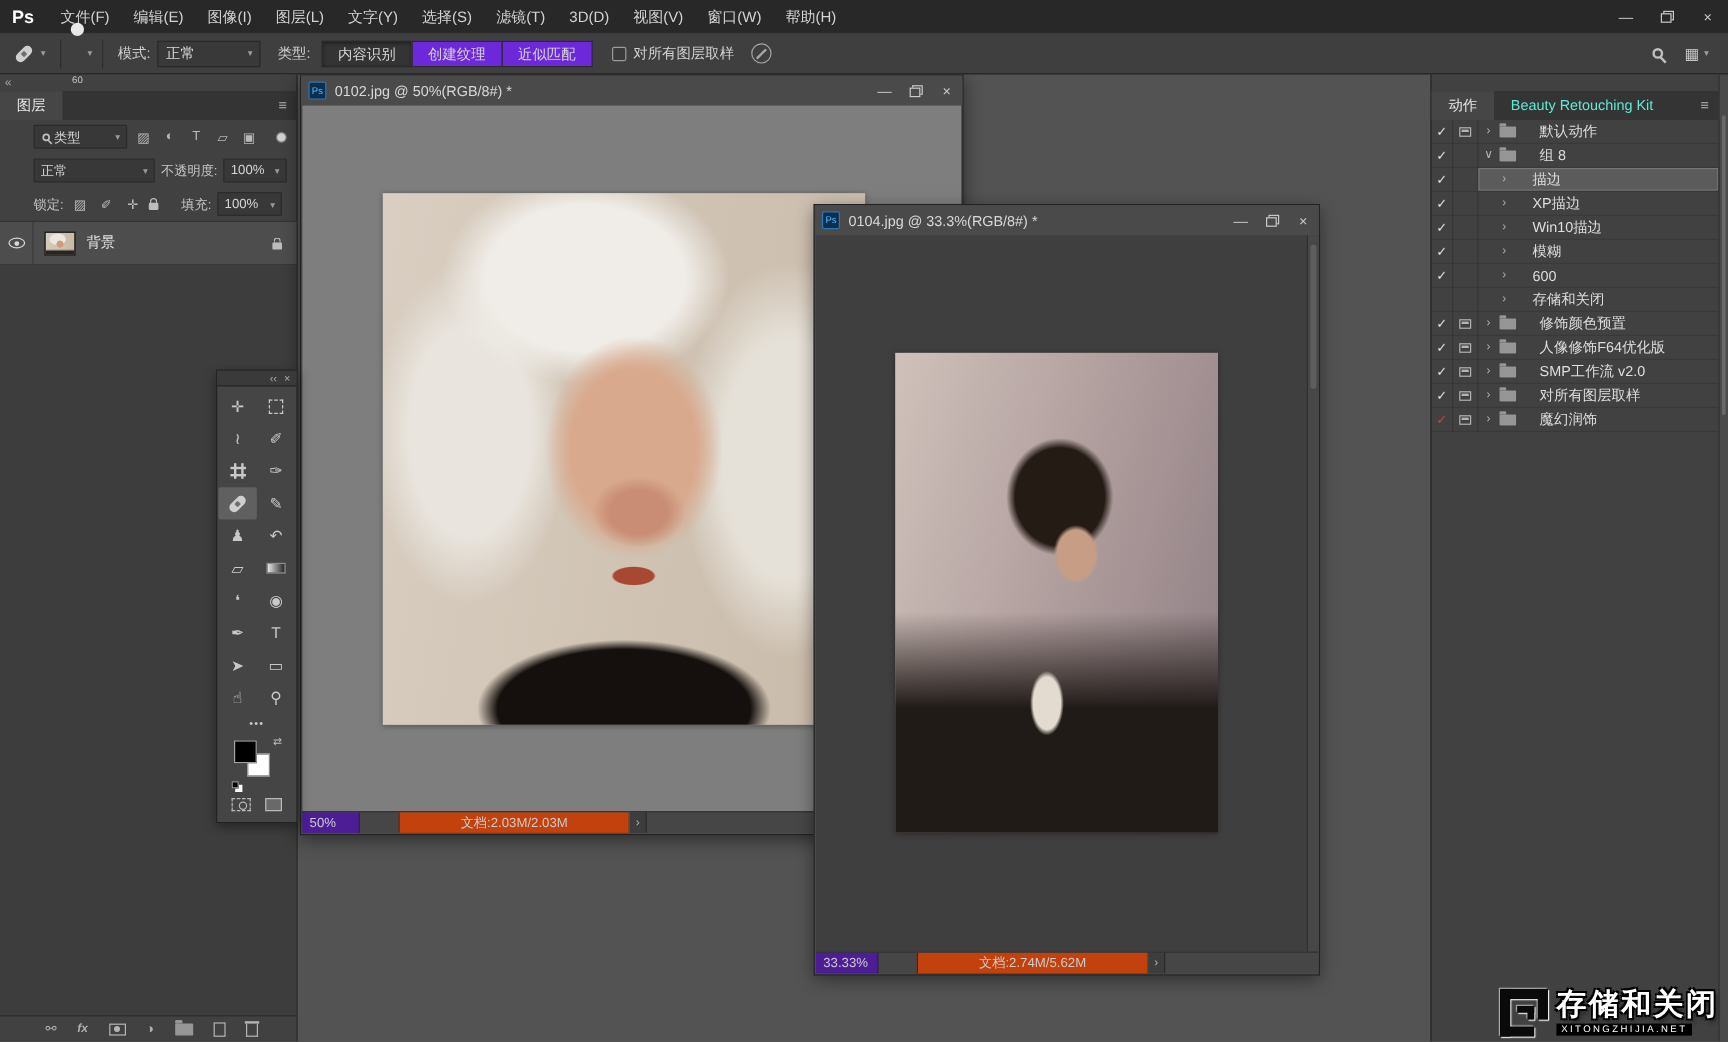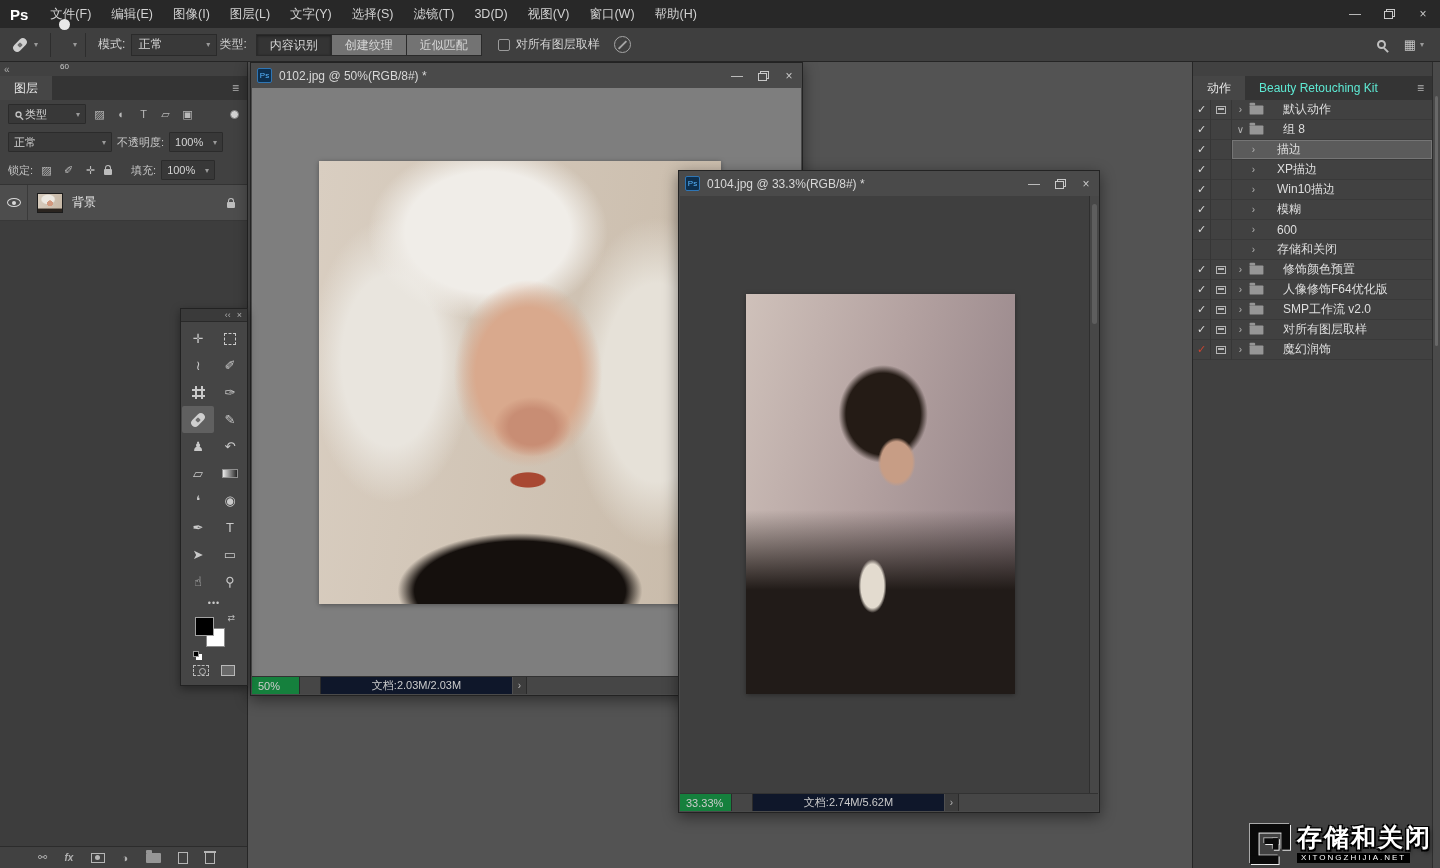--- a/index.html
+++ b/index.html
@@ -29,39 +29,39 @@
   .i-bandaid{width:16px;height:8px;background:#cfcfcf;border-radius:4px;transform:rotate(-45deg);position:relative;display:inline-block;}
   .i-bandaid::before{content:"";position:absolute;left:6px;top:2px;width:4px;height:4px;background:#6f6f6f;border-radius:1px;}
   .caret{color:#9a9a9a;font-size:8px;}
   .brush-widget{display:flex;flex-direction:column;align-items:center;margin-right:3px;gap:32px;}
   .brush-dot{width:11px;height:11px;border-radius:50%;background:#e9e9e9;}
   .brush-size{font-size:8px;color:#c9c9c9;}
   .ob-label{font-size:12px;color:#cfcfcf;margin:0 6px 0 4px;white-space:nowrap;}
   .ob-select{display:flex;align-items:center;height:22px;background:#393939;border:1px solid #2a2a2a;padding:0 6px;font-size:12px;color:#d8d8d8;width:86px;}
   .ob-select .caret{margin-left:auto;}
   .seg{display:flex;margin-left:4px;}
-  .seg-btn{height:22px;line-height:20px;padding:0 13px;font-size:12px;color:#d6d6d6;background:#737373;border:1px solid #2a2a2a;margin-left:-1px;white-space:nowrap;}
+  .seg-btn{height:22px;line-height:20px;padding:0 13px;font-size:12px;color:#d6d6d6;background:#6d28d9;border:1px solid #2a2a2a;margin-left:-1px;white-space:nowrap;}
   .seg-btn.active{background:#343434;box-shadow:inset 0 1px 3px rgba(0,0,0,.45);}
   .chk{width:12px;height:12px;border:1px solid #9b9b9b;background:#3a3a3a;border-radius:2px;margin-left:16px;flex:none;}
   .chk-label{font-size:12px;color:#d2d2d2;margin-left:6px;white-space:nowrap;}
   .pressure{width:17px;height:17px;border:1px solid #a5a5a5;border-radius:50%;position:relative;margin-left:14px;flex:none;}
   .pressure::after{content:"";position:absolute;left:2px;top:7px;width:11px;height:2px;background:#a5a5a5;transform:rotate(-45deg);}
   .ob-right{margin-left:auto;display:flex;align-items:center;gap:18px;padding-right:16px;}
   .i-mag{width:9px;height:9px;border:2px solid #c0c0c0;border-radius:50%;position:relative;display:inline-block;}
   .i-mag::after{content:"";position:absolute;right:-5px;bottom:-4px;width:6px;height:2px;background:#c0c0c0;transform:rotate(45deg);}
   .ws-widget{display:flex;align-items:center;gap:4px;color:#c5c5c5;font-size:13px;}
 
   
   #layers-panel{position:absolute;left:0;top:62px;width:248px;bottom:0;background:#414141;border-right:1px solid #262626;display:flex;flex-direction:column;z-index:2;}
   .lp-collapse{height:14px;display:flex;align-items:center;padding-left:4px;color:#a8a8a8;font-size:10px;}
   .panel-tabs{height:24px;background:#343434;display:flex;align-items:flex-end;}
   .panel-tab{height:24px;line-height:24px;padding:0 14px;font-size:12px;color:#5eead4;white-space:nowrap;}
   .panel-tab.active{background:#464646;color:#e6e6e6;}
   .panel-menu{margin-left:auto;margin-right:8px;color:#b5b5b5;font-size:12px;line-height:24px;}
-  .lp-row{display:flex;align-items:center;padding:0 8px;height:28px;gap:5px;}
+  .lp-row{display:flex;align-items:center;padding:0 8px;height:28px;gap:5px;margin-left:20px;}
   .combo{display:flex;align-items:center;height:20px;background:#383838;border:1px solid #2b2b2b;border-radius:1px;padding:0 5px;font-size:11px;color:#d5d5d5;}
   .combo .caret{margin-left:auto;padding-left:5px;}
   .mag-mini{transform:scale(.7);margin-right:2px;}
   .lbl{font-size:11px;color:#c6c6c6;white-space:nowrap;}
   .f-icon{font-size:11px;color:#b9b9b9;width:17px;text-align:center;}
   .f-toggle{width:9px;height:9px;border-radius:50%;background:#d2d2d2;border:1px solid #7d7d7d;margin-left:auto;}
   .i-lock{width:8px;height:6px;background:#bdbdbd;border-radius:1px;position:relative;display:inline-block;margin-top:4px;}
   .i-lock::before{content:"";position:absolute;left:1px;top:-4px;width:4px;height:4px;border:1.5px solid #bdbdbd;border-bottom:none;border-radius:3px 3px 0 0;}
   .layer-list{flex:1;background:#3d3d3d;border-top:1px solid #333333;text-align:right;}
   .layer-row{height:36px;background:#4d4d4d;display:flex;align-items:center;border-bottom:1px solid #383838;}
@@ -130,22 +130,22 @@
   #doc2 .art{left:66px;top:98px;width:269px;height:400px;
     background:
       radial-gradient(ellipse 27px 35px at 56% 42%, #c79d85 0 58%, rgba(199,157,133,0) 70%),
       radial-gradient(ellipse 62px 68px at 51% 30%, #241b15 0 60%, rgba(36,27,21,0) 72%),
       radial-gradient(ellipse 22px 42px at 47% 73%, #e3dbcf 0 52%, rgba(227,219,207,0) 64%),
       linear-gradient(to top, #211b18 0 26%, rgba(33,27,24,0) 46%),
       linear-gradient(105deg,#cfc1ba 0%,#b3a1a0 45%,#8d7c82 100%);}
   .vscroll{position:absolute;right:0;top:25px;bottom:19px;width:10px;background:#474747;border-left:1px solid #2f2f2f;}
   .vscroll::before{content:"";position:absolute;left:2px;top:8px;width:5px;height:120px;background:#5e5e5e;border-radius:3px;}
   .doc-status{position:absolute;left:1px;right:1px;bottom:1px;height:18px;background:#464646;border-top:1px solid #323232;display:flex;align-items:center;font-size:11px;color:#cccccc;}
-  .zoom-box{width:48px;align-self:stretch;background:#15803d;border-right:1px solid #2b2b2b;display:flex;align-items:center;padding-left:6px;flex:none;}
-  .doc-info{margin-left:20px;width:192px;align-self:stretch;background:#0f172a;border-left:1px solid #2b2b2b;display:flex;align-items:center;justify-content:center;white-space:nowrap;}
+  .zoom-box{width:48px;align-self:stretch;background:#4c1d95;border-right:1px solid #2b2b2b;display:flex;align-items:center;padding-left:6px;flex:none;}
+  .doc-info{margin-left:32px;width:192px;align-self:stretch;background:#c2410c;border-left:1px solid #2b2b2b;display:flex;align-items:center;justify-content:center;white-space:nowrap;}
   .status-arrow{width:15px;align-self:stretch;display:flex;align-items:center;justify-content:center;background:#3d3d3d;border-left:1px solid #4f4f4f;border-right:1px solid #2b2b2b;color:#b5b5b5;font-size:10px;}
 
   
   #actions-panel{position:absolute;left:1192px;top:62px;width:240px;bottom:0;background:#414141;border-left:1px solid #262626;display:flex;flex-direction:column;z-index:2;}
   .ap-gap{height:14px;}
   .act-row{display:flex;align-items:stretch;height:20px;}
   .act-check{width:18px;border-right:1px solid #363636;border-bottom:1px solid #393939;display:flex;align-items:center;justify-content:center;font-size:11px;color:#dedede;flex:none;}
   .act-check.red{color:#cc4430;}
   .act-dialog{width:21px;border-right:1px solid #363636;border-bottom:1px solid #393939;display:flex;align-items:center;justify-content:center;flex:none;}
   .i-dlg{width:10px;height:8px;border:1px solid #b5b5b5;display:inline-block;}
@@ -213,21 +213,21 @@
       <span class="brush-size">60</span>
     </span>
     <span class="caret">▾</span>
   </div>
   <div class="ob-sep"></div>
   <span class="ob-label">模式:</span>
   <div class="ob-select">
     <span>正常</span>
     <span class="caret">▾</span>
   </div>
-  <span class="ob-label" style="margin-left:2px;">类型:</span>
+  <span class="ob-label" style="margin-left:14px;">类型:</span>
   <div class="seg">
     <span class="seg-btn active">内容识别</span>
     <span class="seg-btn">创建纹理</span>
     <span class="seg-btn">近似匹配</span>
   </div>
   <span class="chk"></span>
   <span class="chk-label">对所有图层取样</span>
   <span class="pressure"></span>
   <div class="ob-right">
     <span class="i-mag"></span>

